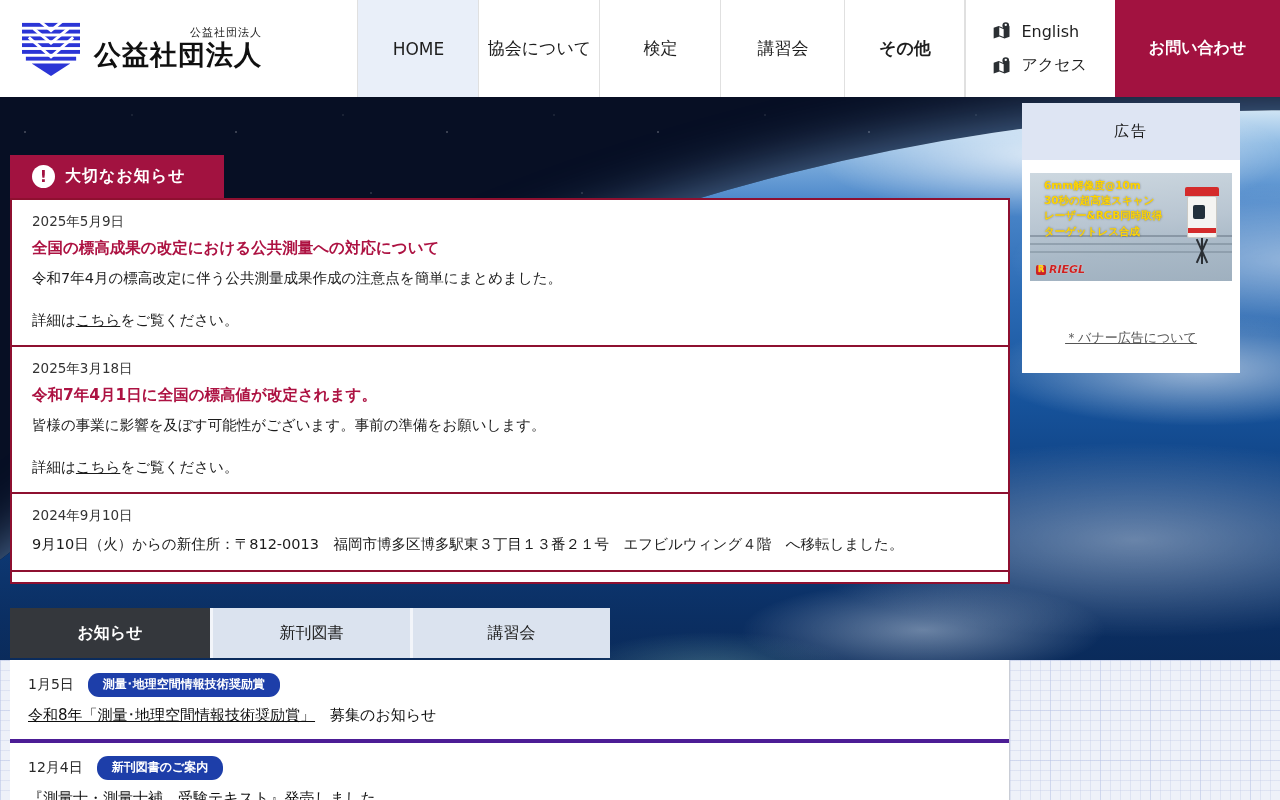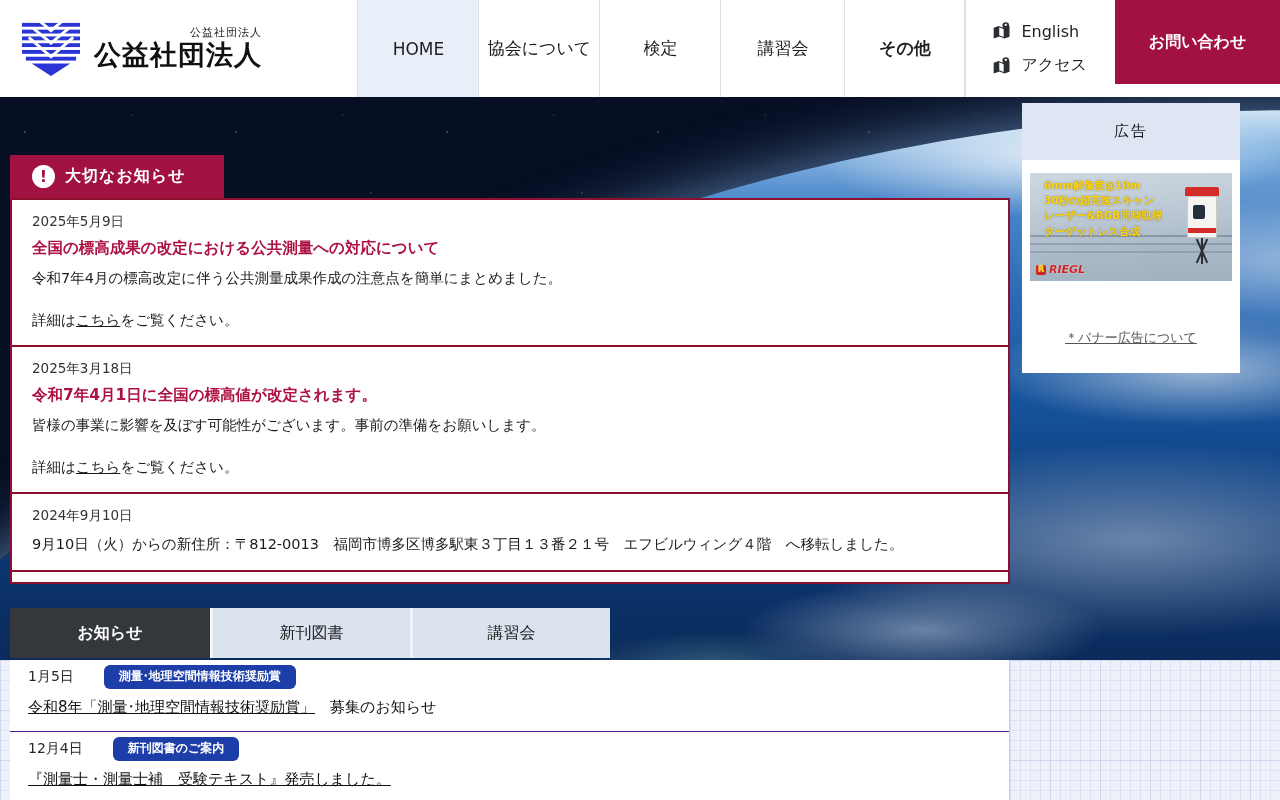--- a/index.html
+++ b/index.html
@@ -13,21 +13,21 @@
   .brand-text { display:flex; flex-direction:column; line-height:1.15;align-items:flex-end; }
   .brand-small { font-size:11px; color:#1c1c1c; letter-spacing:1px; }
   .brand-large { font-size:27px; font-weight:bold; color:#101010; letter-spacing:1px; }
   .nav { display:flex; height:97px; }
   .nav-item { width:121px; height:97px; display:flex; align-items:center; justify-content:center;
               font-size:17px; color:#1e1e1e; border-left:1px solid #e0e0e0; cursor:pointer; background:#fff; }
   .nav-item.active { background:#e9eff9; }
   .utility { width:150px; height:97px; border-left:1px solid #e0e0e0; display:flex; flex-direction:column; justify-content:center; gap:14px; padding-left:26px; }
   .utility-link { display:flex; align-items:center; gap:9px; font-size:16px; color:#1e1e1e; cursor:pointer; }
   .utility-link svg { width:20px; height:20px; }
-  .contact-btn { width:165px; height:84px; background:#a21240; color:#fff; font-size:16px; font-weight:bold;
+  .contact-btn { width:165px; height:97px; background:#a21240; color:#fff; font-size:16px; font-weight:bold;
                  display:flex; align-items:center; justify-content:center; cursor:pointer; }
 
   
   .hero { position:absolute; top:97px; left:0; width:1280px; height:563px; overflow:hidden; background-color:#070f24;
     background-image:
       radial-gradient(1.5px 1.5px at 25px 35px, rgba(255,255,255,.95), transparent 60%),
       radial-gradient(1px 1px at 75px 82px, rgba(255,255,255,.7), transparent 60%),
       radial-gradient(1.3px 1.3px at 132px 18px, rgba(255,255,255,.85), transparent 60%),
       radial-gradient(1px 1px at 182px 62px, rgba(255,255,255,.55), transparent 60%),
       radial-gradient(1px 1px at 48px 108px, rgba(255,255,255,.6), transparent 60%),
@@ -99,24 +99,24 @@
   
   .lower { position:absolute; left:0; top:660px; width:1280px; height:140px; background-color:#eef1f9;
     background-image:
       linear-gradient(to right, rgba(190,200,230,.35) 1px, transparent 1px),
       linear-gradient(to bottom, rgba(190,200,230,.35) 1px, transparent 1px),
       linear-gradient(to right, rgba(170,185,225,.3) 1px, transparent 1px),
       linear-gradient(to bottom, rgba(170,185,225,.3) 1px, transparent 1px);
     background-size:10px 10px,10px 10px,50px 50px,50px 50px; }
   .news { position:absolute; left:10px; top:660px; width:1000px; height:140px; background:#fff; overflow:hidden; z-index:11;
     border-right:1px solid #c9cdd6; }
-  .news-item { padding:5px 18px 14px; border-bottom:1px solid #4c1d95; }
+  .news-item { padding:13px 18px 14px; border-bottom:4px solid #4c1d95; }
   .news-meta { display:flex; align-items:center; gap:14px; }
   .news-date { font-size:14px; color:#2a2a2a; }
-  .news-badge { background:#1d3ea9; color:#fff; font-size:12px; font-weight:bold; padding:3px 15px 4px; border-radius:6px; white-space:nowrap;margin-left:16px; }
+  .news-badge { background:#1d3ea9; color:#fff; font-size:12px; font-weight:bold; padding:3px 15px 4px; border-radius:11px; white-space:nowrap; }
   .news-link-row { margin-top:9px; font-size:15px; color:#101010; }
   .news-link { color:#101010; text-decoration:underline; cursor:pointer; }
   .news-suffix { text-decoration:none; }
 </style>
 </head>
 <body>
 
 <div id="page">
 
   <div class="header">

